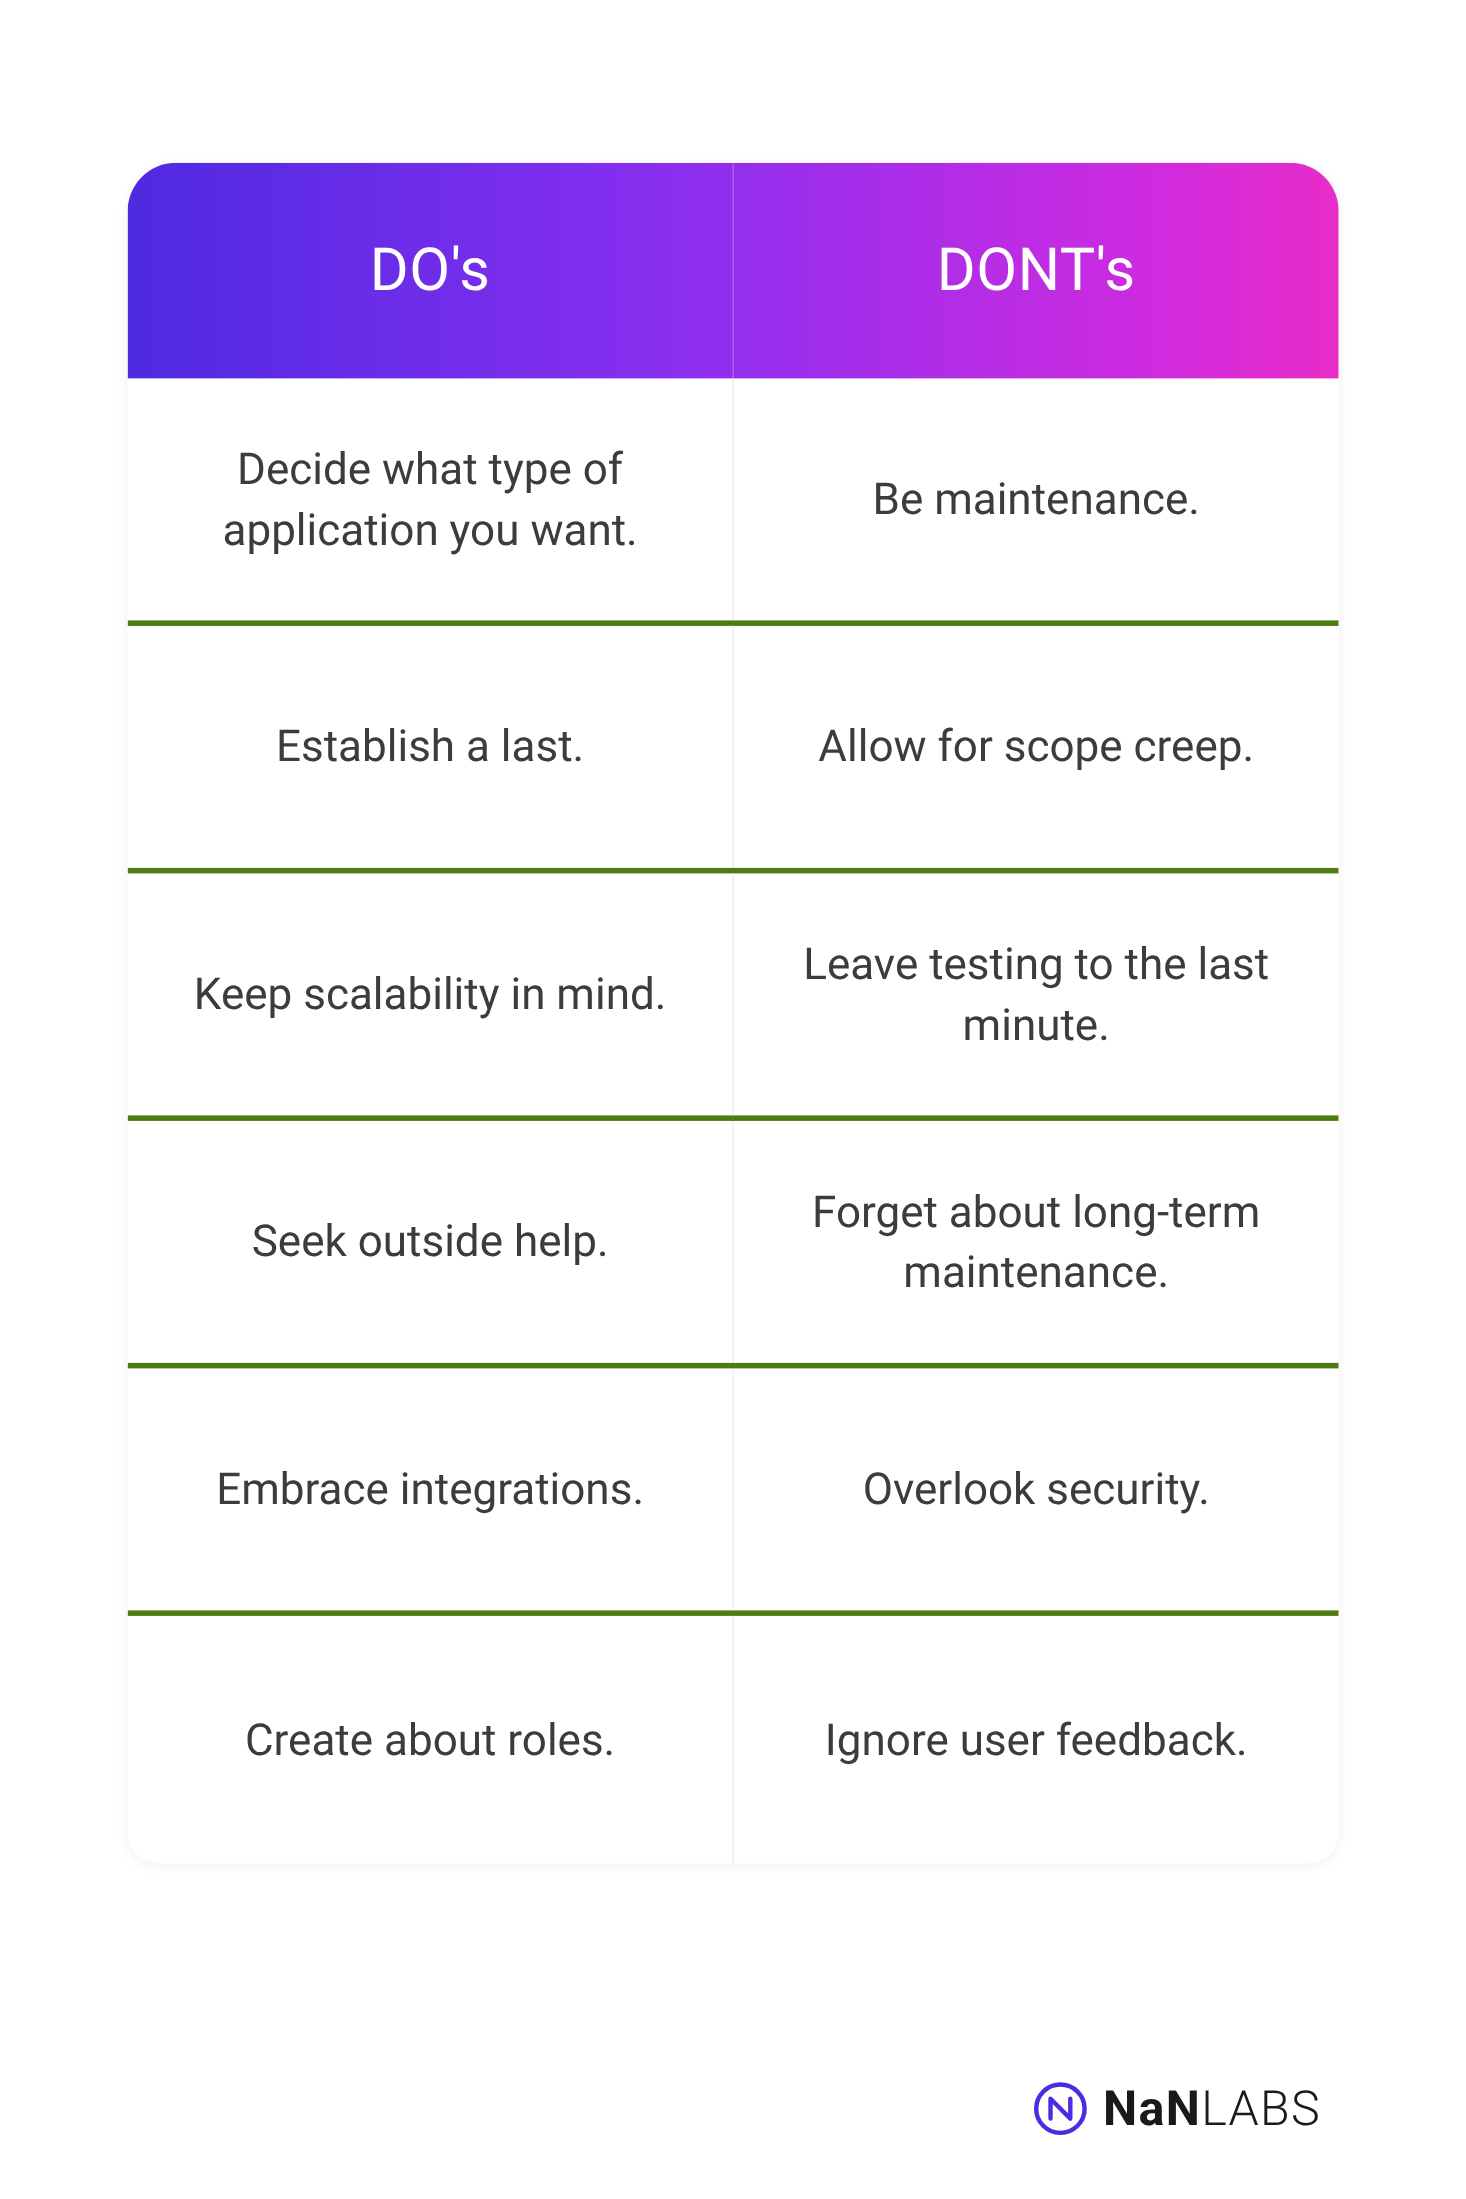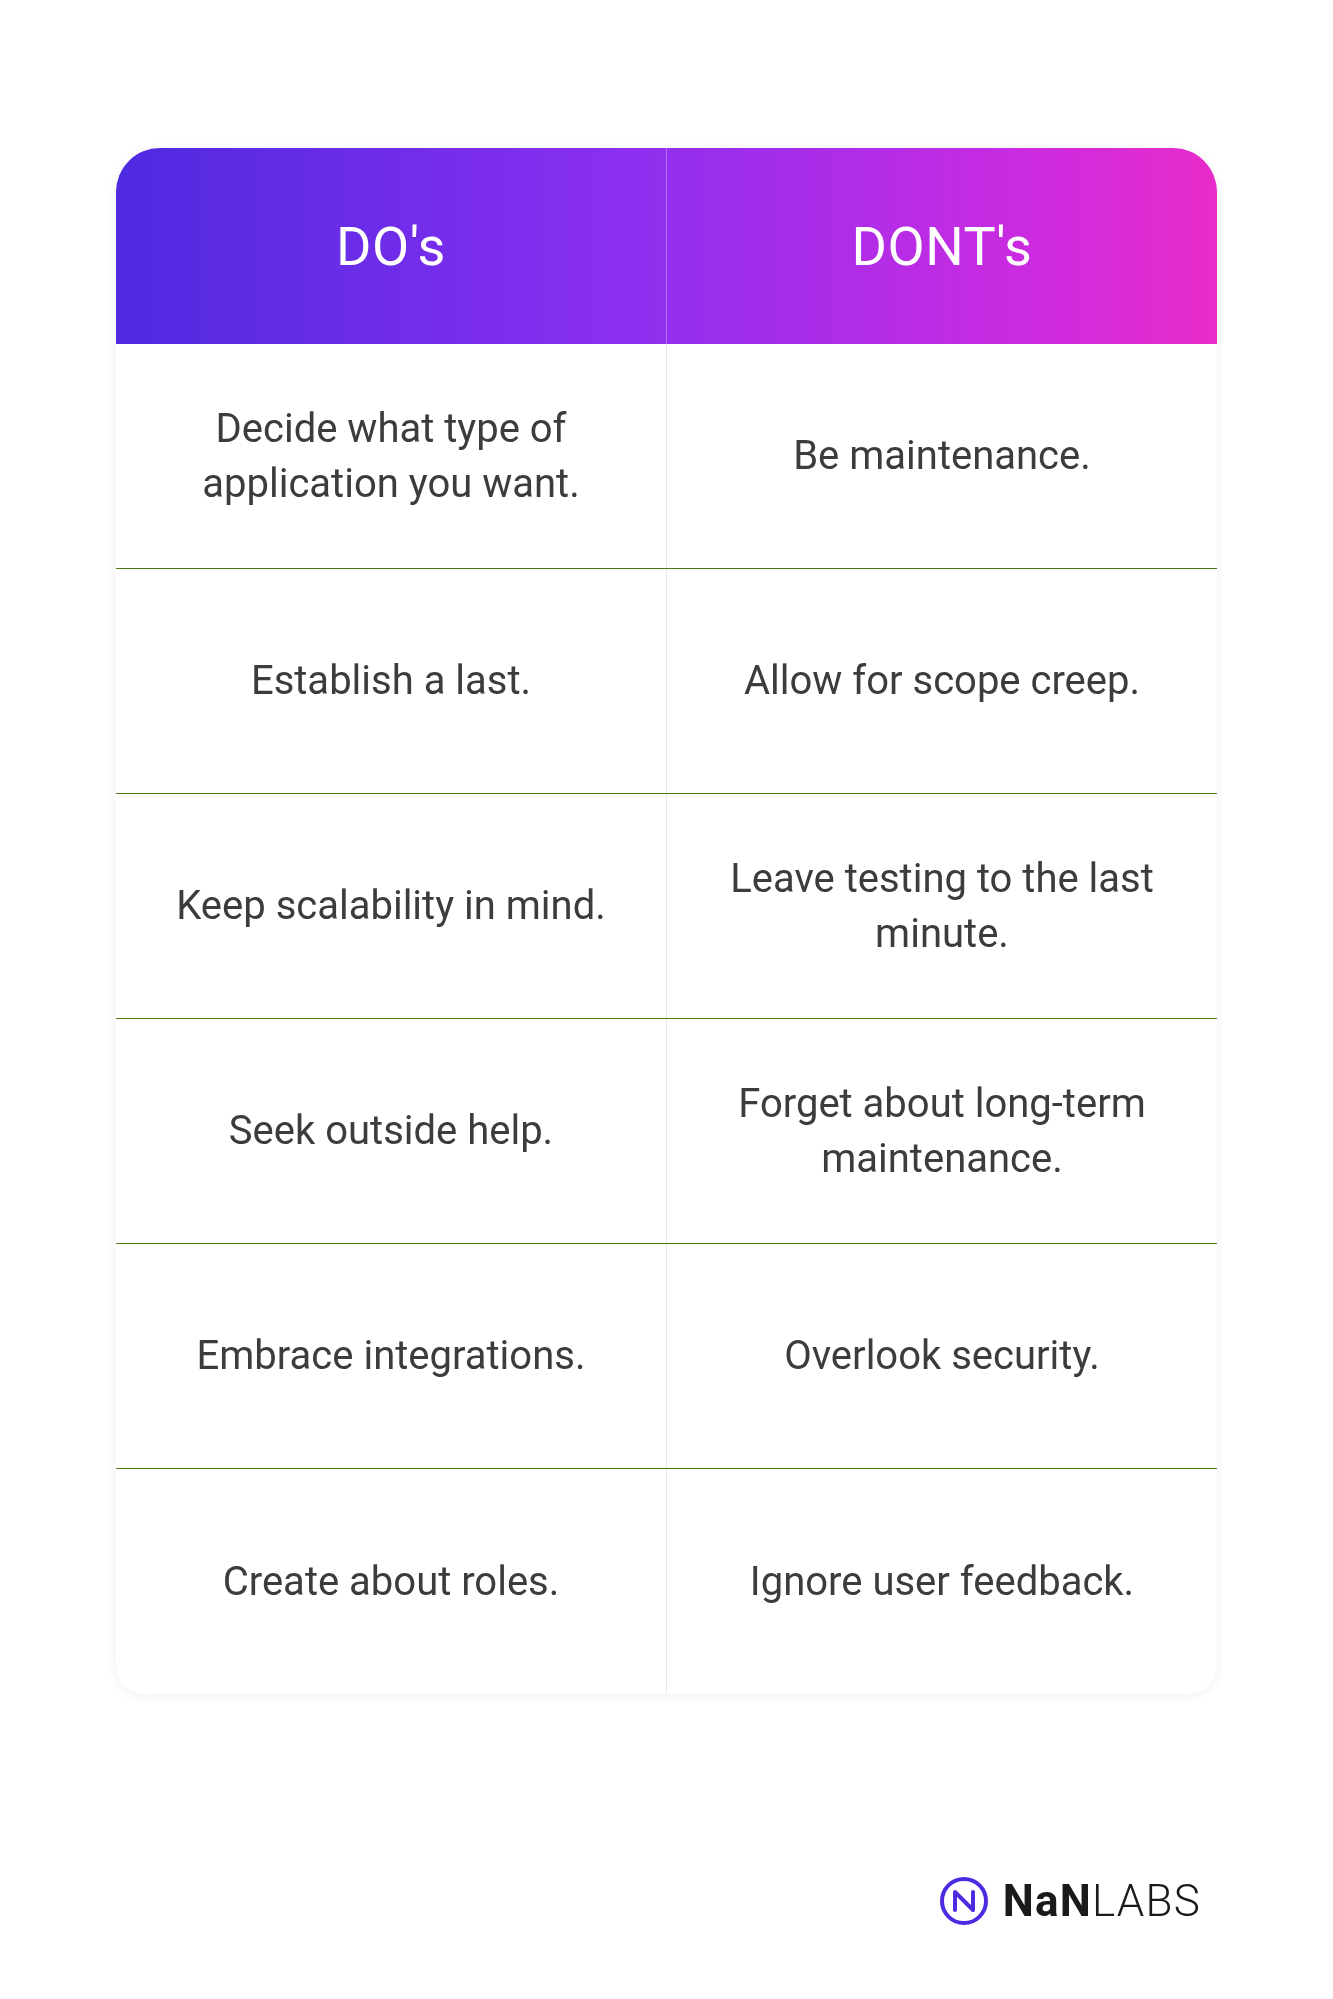--- a/index.html
+++ b/index.html
@@ -29,41 +29,41 @@
       display: flex;
       align-items: center;
       justify-content: center;
       font-size: 54px;
       font-weight: 400;
       letter-spacing: 0.5px;
     }
     .header-cell.left { border-right: 1px solid rgba(255,255,255,0.32); }
     .body-row {
       display: flex;
-      border-bottom: 1px solid #4d7c0f;
+      border-bottom: 5px solid #4d7c0f;
       min-height: 225px;
     }
     .body-row:last-child { border-bottom: none; }
     .body-cell {
       flex: 1;
       display: flex;
       align-items: center;
       justify-content: center;
       text-align: center;
       padding: 40px 44px;
       font-size: 40px;
       line-height: 1.38;
       color: #3c3c3c;
       font-weight: 400;
     }
     .body-cell.left { border-right: 1px solid #e6e6e6; }
     .branding {
       position: absolute;
       right: 132px;
-      bottom: 72px;
+      bottom: 56px;
       display: flex;
       align-items: center;
       gap: 14px;
     }
     .brand-icon {
       width: 50px;
       height: 50px;
       display: flex;
       align-items: center;
       justify-content: center;

